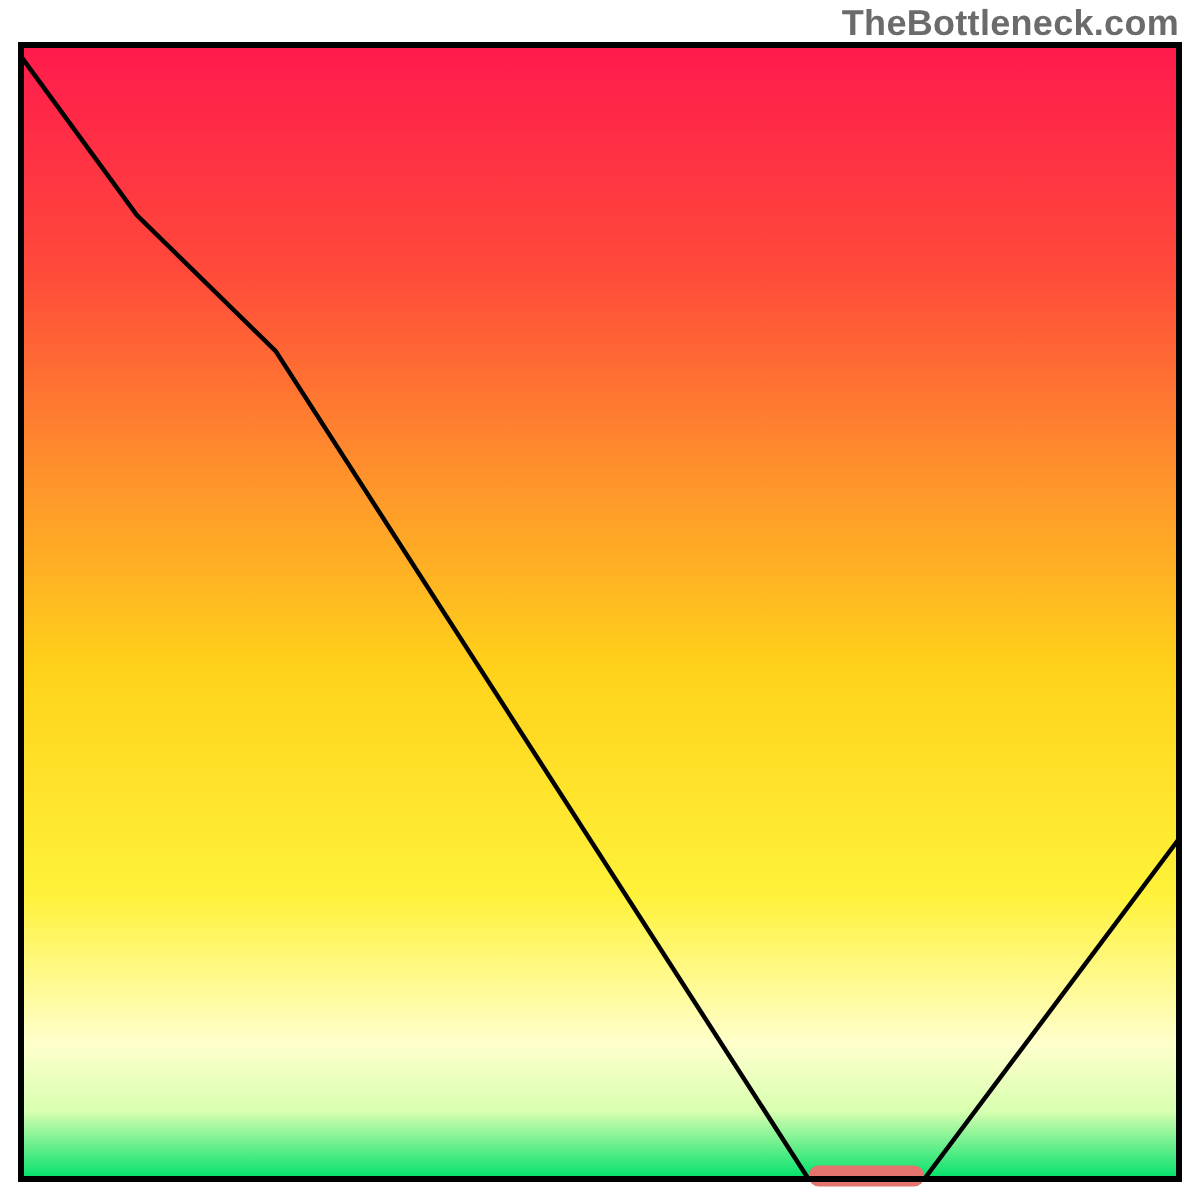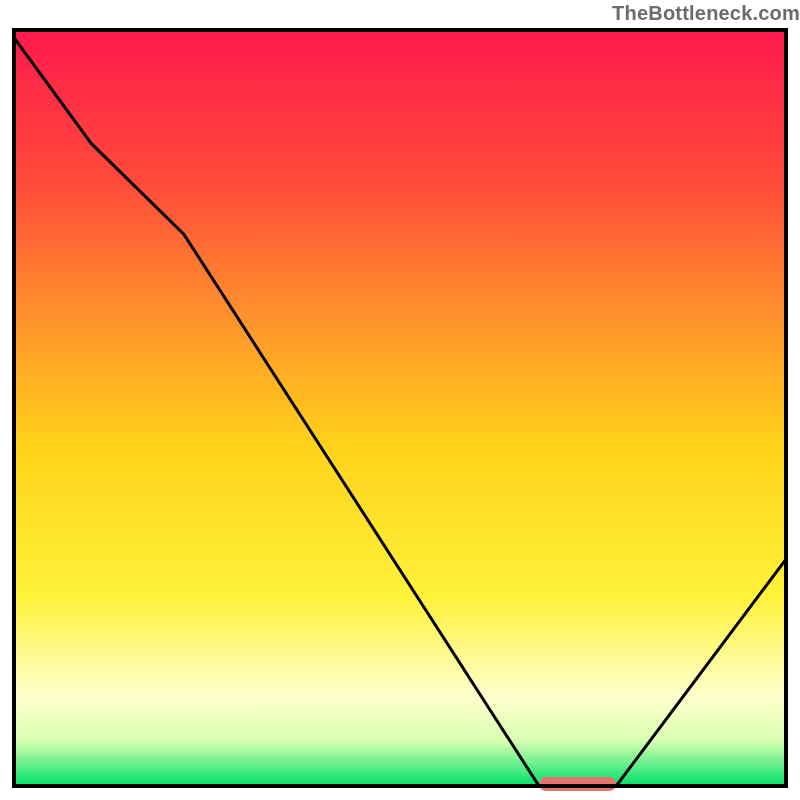--- a/index.html
+++ b/index.html
@@ -11,22 +11,22 @@
     font-family: Arial, Helvetica, sans-serif;
   }
   .wrap {
     position: relative;
     width: 800px;
     height: 800px;
   }
   .attribution {
     position: absolute;
     top: 2px;
-    right: 0;
-    font-size: 20px;
+    right: 14px;
+    font-size: 24px;
     font-weight: bold;
     color: #6b6b6b;
     font-family: Arial, Helvetica, sans-serif;
     letter-spacing: 0.2px;
   }
   svg {
     display: block;
   }
 </style>
 </head>

